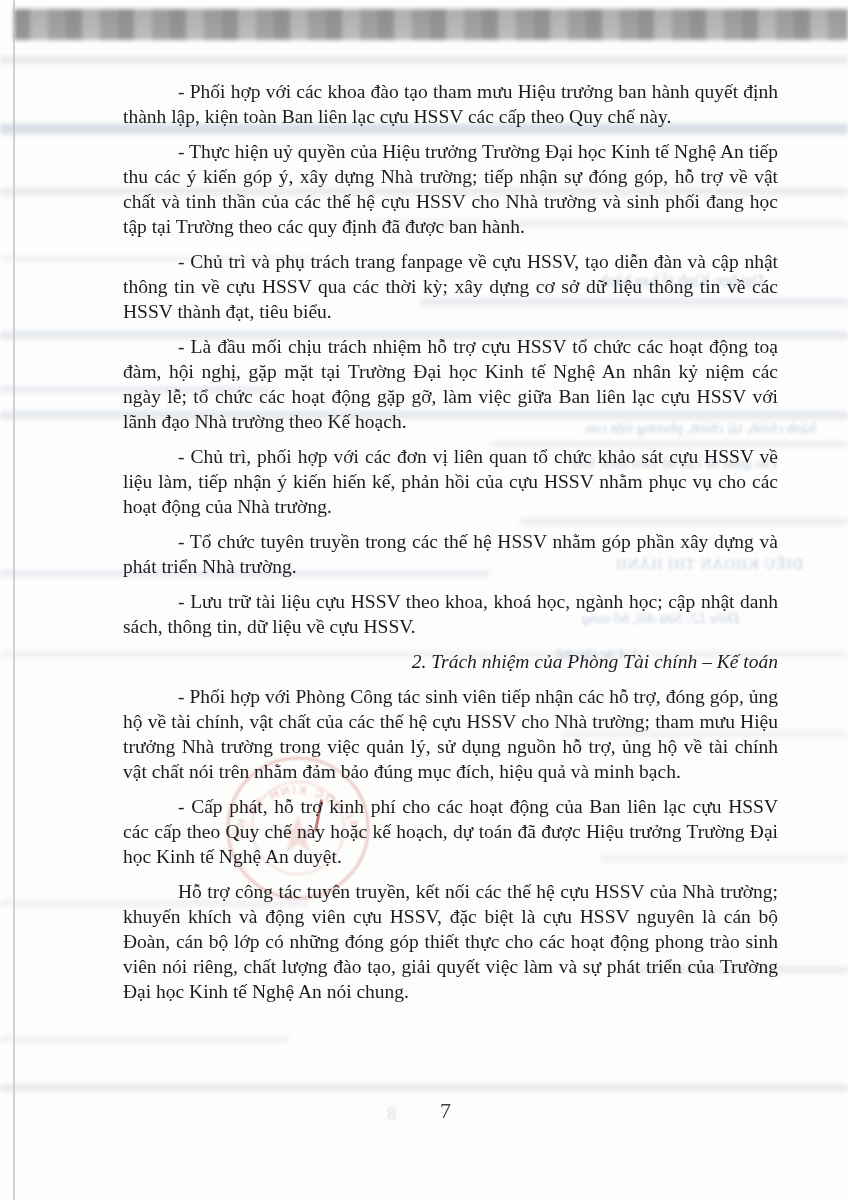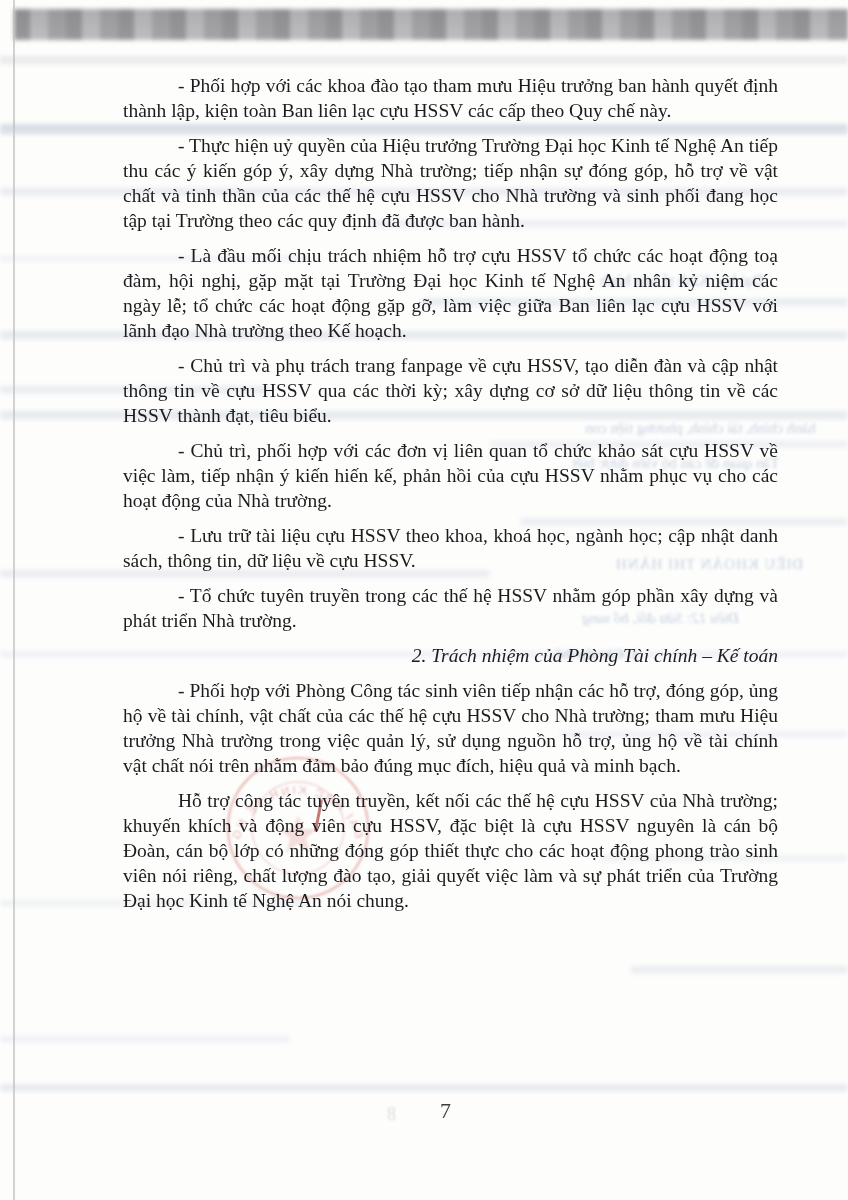--- a/index.html
+++ b/index.html
@@ -52,21 +52,21 @@
   .stamp-slash {
     position: absolute; left: 317px; top: 799px;
     width: 3px; height: 33px;
     background: rgba(158,36,30,.6);
     transform: rotate(11deg);
     border-radius: 2px; filter: blur(.4px);
   }
 
   
   .content {
-    position: absolute; left: 123px; top: 73px; width: 655px;
+    position: absolute; left: 123px; top: 79px; width: 655px;
     color: #1c1c1e;
     font-size: 19.5px;
     line-height: 25px;
   }
   .content p {
     margin: 0 0 10px 0;
     text-align: justify;
     text-indent: 55px;
   }
   .content p.heading {
@@ -127,24 +127,25 @@
       <textPath href="#stamp-arc" startOffset="4">ĐẠI HỌC KINH TẾ NGHỆ AN</textPath>
     </text>
     <path d="M85 72 L90 86 L104 86 L93 95 L97 110 L85 101 L73 110 L77 95 L66 86 L80 86 Z" fill="rgba(197,62,52,0.16)"></path>
   </g>
 </svg>
 <div class="stamp-slash"></div>
 
 <div class="content">
   <p>- Phối hợp với các khoa đào tạo tham mưu Hiệu trưởng ban hành quyết định thành lập, kiện toàn Ban liên lạc cựu HSSV các cấp theo Quy chế này.</p>
   <p>- Thực hiện uỷ quyền của Hiệu trưởng Trường Đại học Kinh tế Nghệ An tiếp thu các ý kiến góp ý, xây dựng Nhà trường; tiếp nhận sự đóng góp, hỗ trợ về vật chất và tinh thần của các thế hệ cựu HSSV cho Nhà trường và sinh phối đang học tập tại Trường theo các quy định đã được ban hành.</p>
+  <p>- Chủ trì và phụ trách trang fanpage về cựu HSSV, tạo diễn đàn và cập nhật thông tin về cựu HSSV qua các thời kỳ; xây dựng cơ sở dữ liệu thông tin về các HSSV thành đạt, tiêu biểu.</p>
   <p>- Là đầu mối chịu trách nhiệm hỗ trợ cựu HSSV tổ chức các hoạt động toạ đàm, hội nghị, gặp mặt tại Trường Đại học Kinh tế Nghệ An nhân kỷ niệm các ngày lễ; tổ chức các hoạt động gặp gỡ, làm việc giữa Ban liên lạc cựu HSSV với lãnh đạo Nhà trường theo Kế hoạch.</p>
-  <p>- Chủ trì và phụ trách trang fanpage về cựu HSSV, tạo diễn đàn và cập nhật thông tin về cựu HSSV qua các thời kỳ; xây dựng cơ sở dữ liệu thông tin về các HSSV thành đạt, tiêu biểu.</p>
-  <p>- Chủ trì, phối hợp với các đơn vị liên quan tổ chức khảo sát cựu HSSV về việc làm, tiếp nhận ý kiến hiến kế, phản hồi của cựu HSSV nhằm phục vụ cho các hoạt động của Nhà trường.</p>
+  <p>- Chủ trì, phối hợp với các đơn vị liên quan tổ chức khảo sát cựu HSSV về liệu làm, tiếp nhận ý kiến hiến kế, phản hồi của cựu HSSV nhằm phục vụ cho các hoạt động của Nhà trường.</p>
+  <p>- Tổ chức tuyên truyền trong các thế hệ HSSV nhằm góp phần xây dựng và phát triển Nhà trường.</p>
   <p>- Lưu trữ tài liệu cựu HSSV theo khoa, khoá học, ngành học; cập nhật danh sách, thông tin, dữ liệu về cựu HSSV.</p>
-  <p>- Tổ chức tuyên truyền trong các thế hệ HSSV nhằm góp phần xây dựng và phát triển Nhà trường.</p>
   <p class="heading">2. Trách nhiệm của Phòng Tài chính – Kế toán</p>
   <p>- Phối hợp với Phòng Công tác sinh viên tiếp nhận các hỗ trợ, đóng góp, ủng hộ về tài chính, vật chất của các thế hệ cựu HSSV cho Nhà trường; tham mưu Hiệu trưởng Nhà trường trong việc quản lý, sử dụng nguồn hỗ trợ, ủng hộ về tài chính vật chất nói trên nhằm đảm bảo đúng mục đích, hiệu quả và minh bạch.</p>
+  <p>- Cấp phát, hỗ trợ kinh phí cho các hoạt động của Ban liên lạc cựu HSSV các cấp theo Quy chế này hoặc kế hoạch, dự toán đã được Hiệu trưởng Trường Đại học Kinh tế Nghệ An duyệt.</p>
   <p>Hỗ trợ công tác tuyên truyền, kết nối các thế hệ cựu HSSV của Nhà trường; khuyến khích và động viên cựu HSSV, đặc biệt là cựu HSSV nguyên là cán bộ Đoàn, cán bộ lớp có những đóng góp thiết thực cho các hoạt động phong trào sinh viên nói riêng, chất lượng đào tạo, giải quyết việc làm và sự phát triển của Trường Đại học Kinh tế Nghệ An nói chung.</p>
 </div>
 
 <div class="ghost-number">8</div>
 <div class="page-number">7</div>
 
 </body></html>

